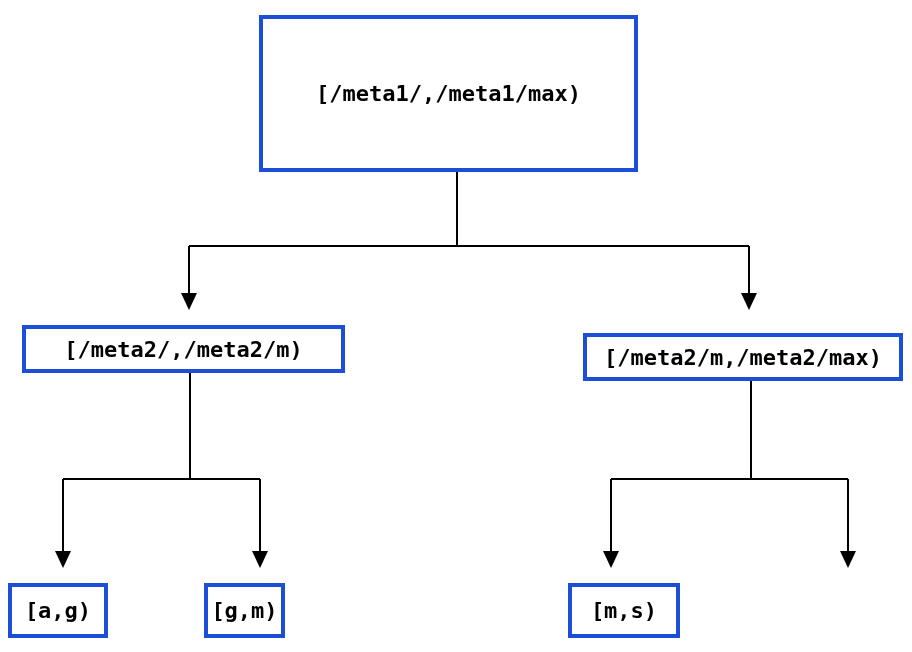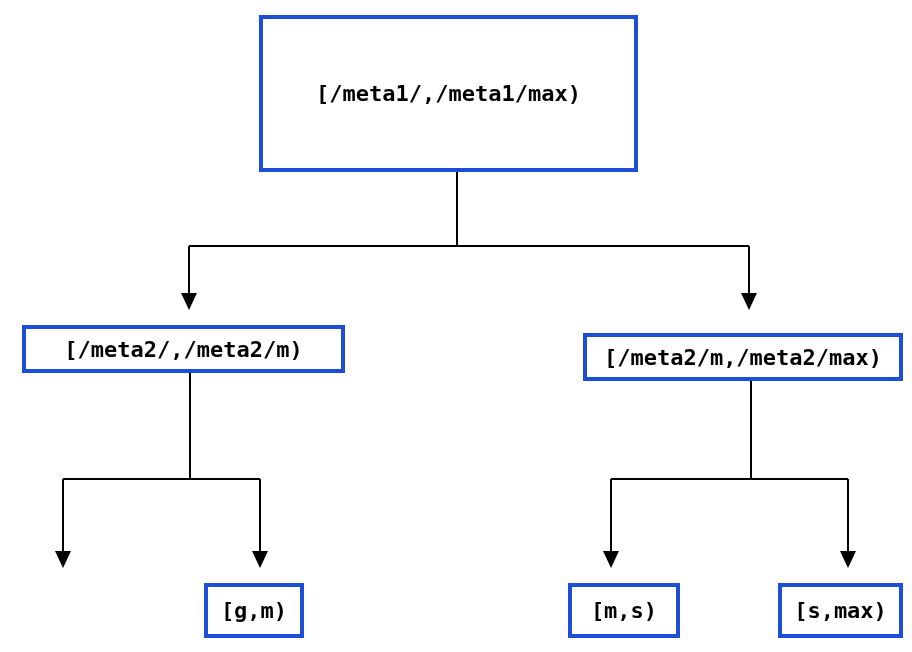--- a/index.html
+++ b/index.html
@@ -33,21 +33,21 @@
     font-weight: bold;
     color: #000000;
     white-space: pre;
     letter-spacing: 0px;
   }
   
   .node-root       { left: 259px; top: 15px;  width: 379px; height: 157px; }
   .node-meta2-low  { left: 22px;  top: 325px; width: 323px; height: 48px; }
   .node-meta2-high { left: 583px; top: 333px; width: 320px; height: 48px; }
   .node-leaf-ag    { left: 8px;   top: 583px; width: 100px; height: 55px; }
-  .node-leaf-gm    { left: 204px; top: 583px; width: 100px; height: 55px; }
+  .node-leaf-gm    { left: 204px; top: 583px; width: 81px; height: 55px; }
   .node-leaf-ms    { left: 568px; top: 583px; width: 112px; height: 55px; }
   .node-leaf-smax  { left: 778px; top: 583px; width: 125px; height: 55px; }
 </style>
 </head>
 <body>
 
 <div class="canvas">
 
   <svg class="connector-layer" viewBox="0 0 912 652" xmlns="http://www.w3.org/2000/svg">
     <g stroke="#000000" stroke-width="2" fill="none">
@@ -82,26 +82,26 @@
   </div>
 
   <div class="node node-meta2-low">
     <span>[/meta2/,/meta2/m)</span>
   </div>
 
   <div class="node node-meta2-high">
     <span>[/meta2/m,/meta2/max)</span>
   </div>
 
+  <div class="node node-leaf-ag">
+    <span>[a,g)</span>
+  </div>
 
   <div class="node node-leaf-gm">
     <span>[g,m)</span>
   </div>
 
   <div class="node node-leaf-ms">
     <span>[m,s)</span>
   </div>
 
-  <div class="node node-leaf-smax">
-    <span>[s,max)</span>
-  </div>
 
 </div>
 
 </body></html>

